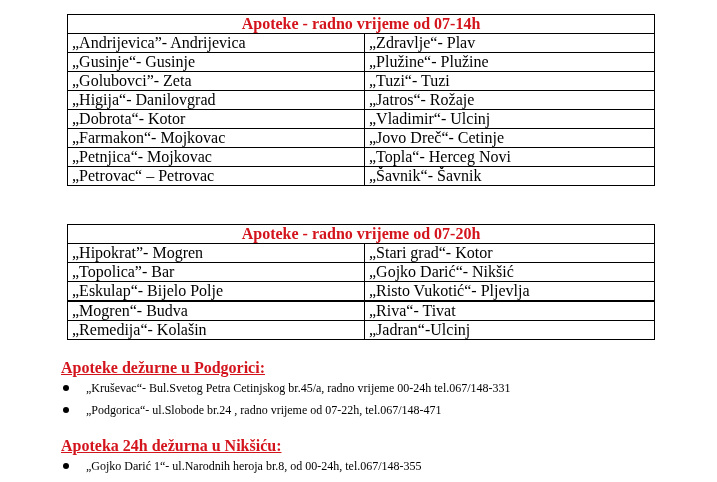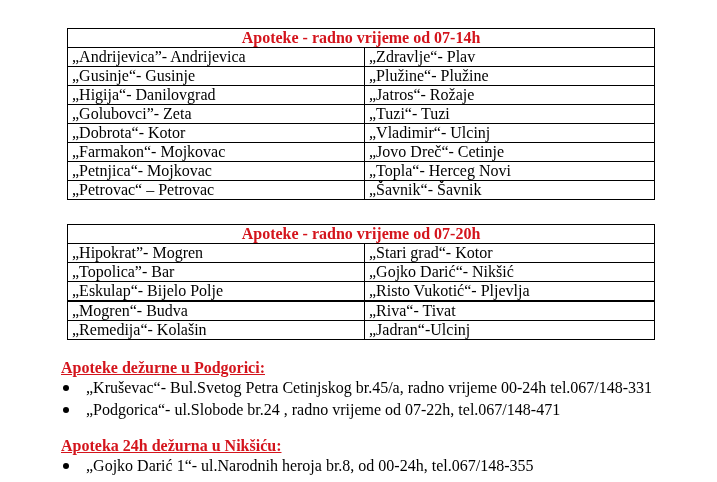--- a/index.html
+++ b/index.html
@@ -32,21 +32,21 @@
       text-align: center;
       color: #d4141c;
       font-weight: bold;
       padding: 0;
     }
     table.pharm col.c1 { width: 297px; }
     table.pharm col.c2 { width: 290px; }
     table.pharm tr.thick-top td { border-top: 2px solid #000; }
     .q { }
     .red-bold { color: #d4141c; font-weight: bold; }
-    #t1 { top: 28px; padding-left: 36px; }
+    #t1 { top: 14px; padding-left: 36px; }
     #t2 { top: 224px; }
     .section-title {
       position: absolute;
       left: 61px;
       color: #d4141c;
       font-weight: bold;
       text-decoration: underline;
       font-size: 16px;
       line-height: 19px;
     }
@@ -56,21 +56,21 @@
       position: absolute;
       left: 61px;
       margin: 0; padding: 0;
       list-style: none;
     }
     ul.list li {
       position: relative;
       padding-left: 25px;
       height: 22px;
       line-height: 22px;
-      font-size: 16px;
+      font-size: 12px;
       white-space: nowrap;
     }
     ul.list li .bullet {
       position: absolute;
       left: 2px; top: 8px;
       width: 6px; height: 6px;
       border-radius: 50%;
       background: #000;
     }
     #l1 { top: 377px; }
@@ -90,26 +90,26 @@
   </tr>
   <tr>
     <td><span class="q">„Andrijevica”</span><span>- Andrijevica</span></td>
     <td><span class="q">„Zdravlje“</span><span>- Plav</span></td>
   </tr>
   <tr>
     <td><span class="q">„Gusinje“</span><span>- Gusinje</span></td>
     <td><span class="q">„Plužine“</span><span>- Plužine</span></td>
   </tr>
   <tr>
+    <td><span class="q">„Golubovci”</span><span>- Zeta</span></td>
+    <td><span class="q">„Tuzi“</span><span>- Tuzi</span></td>
+  </tr>
+  <tr>
     <td><span class="q">„Higija“</span><span>- Danilovgrad</span></td>
     <td><span class="q">„Jatros“</span><span>- Rožaje</span></td>
-  </tr>
-  <tr>
-    <td><span class="q">„Golubovci”</span><span>- Zeta</span></td>
-    <td><span class="q">„Tuzi“</span><span>- Tuzi</span></td>
   </tr>
   <tr>
     <td><span class="q">„Dobrota“</span><span>- Kotor</span></td>
     <td><span class="q">„Vladimir“</span><span>- Ulcinj</span></td>
   </tr>
   <tr>
     <td><span class="q">„Farmakon“</span><span>- Mojkovac</span></td>
     <td><span class="q">„Jovo Dreč“</span><span>- Cetinje</span></td>
   </tr>
   <tr>

